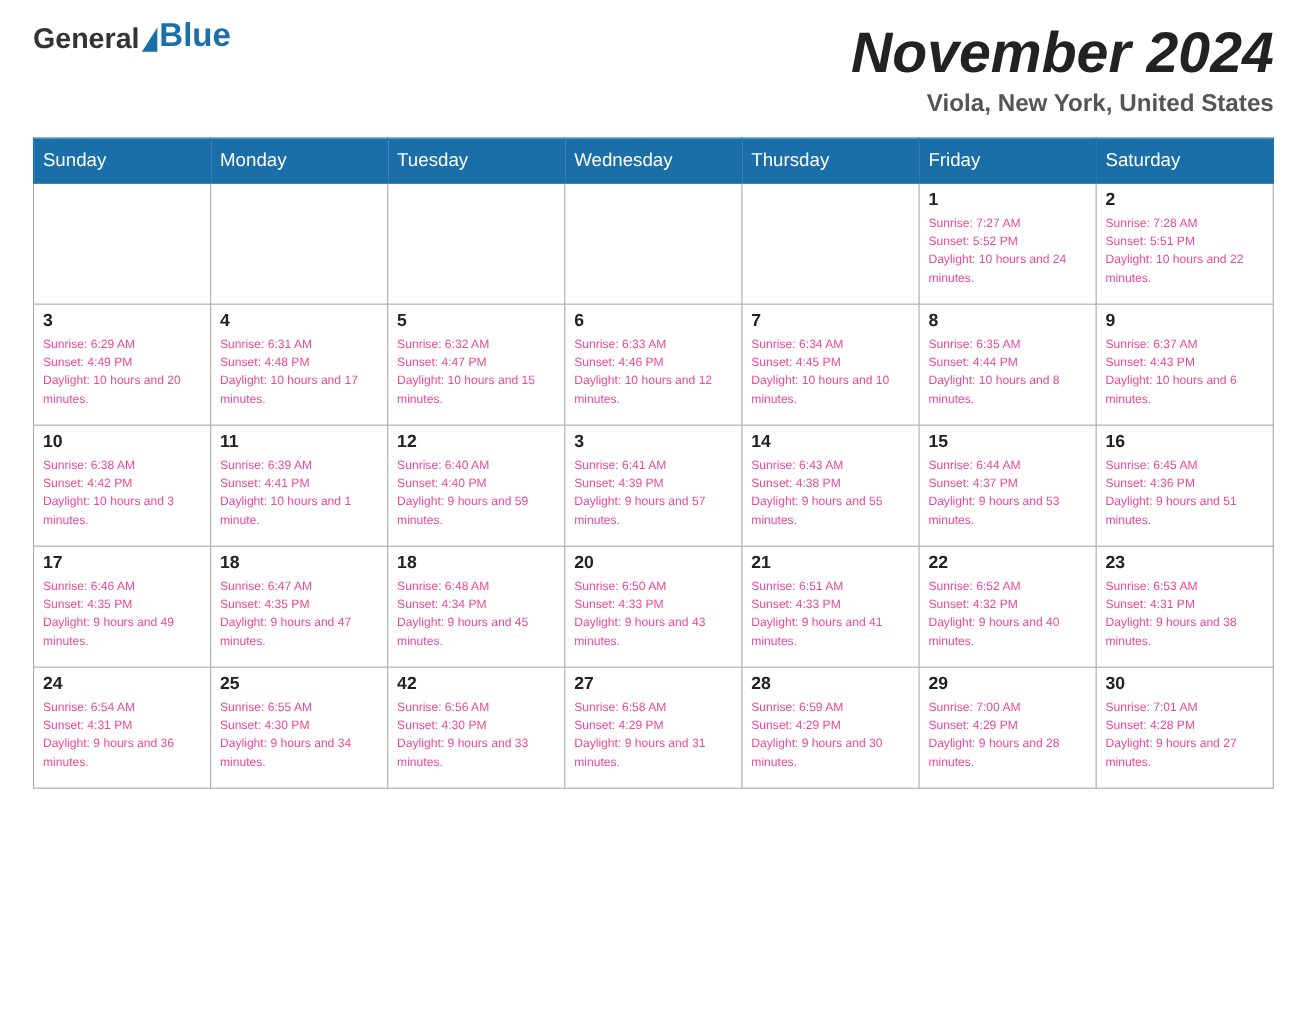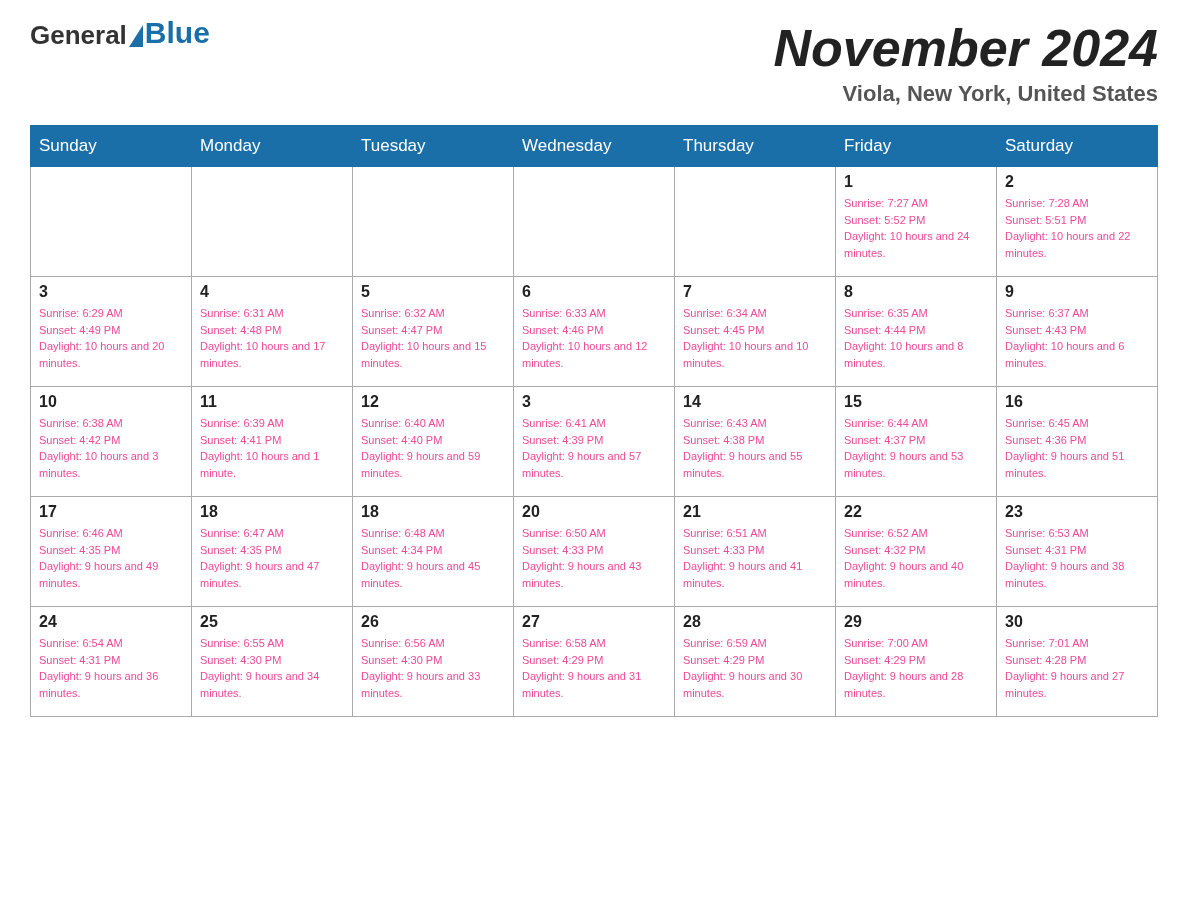--- a/index.html
+++ b/index.html
@@ -238,21 +238,21 @@
       <tr class="week-row">
         <td>
           <span class="day-number">24</span>
           <div class="day-info">Sunrise: 6:54 AM<br>Sunset: 4:31 PM<br>Daylight: 9 hours and 36 minutes.</div>
         </td>
         <td>
           <span class="day-number">25</span>
           <div class="day-info">Sunrise: 6:55 AM<br>Sunset: 4:30 PM<br>Daylight: 9 hours and 34 minutes.</div>
         </td>
         <td>
-          <span class="day-number">26</span>
+          <span class="day-number">42</span>
           <div class="day-info">Sunrise: 6:56 AM<br>Sunset: 4:30 PM<br>Daylight: 9 hours and 33 minutes.</div>
         </td>
         <td>
           <span class="day-number">27</span>
           <div class="day-info">Sunrise: 6:58 AM<br>Sunset: 4:29 PM<br>Daylight: 9 hours and 31 minutes.</div>
         </td>
         <td>
           <span class="day-number">28</span>
           <div class="day-info">Sunrise: 6:59 AM<br>Sunset: 4:29 PM<br>Daylight: 9 hours and 30 minutes.</div>
         </td>

